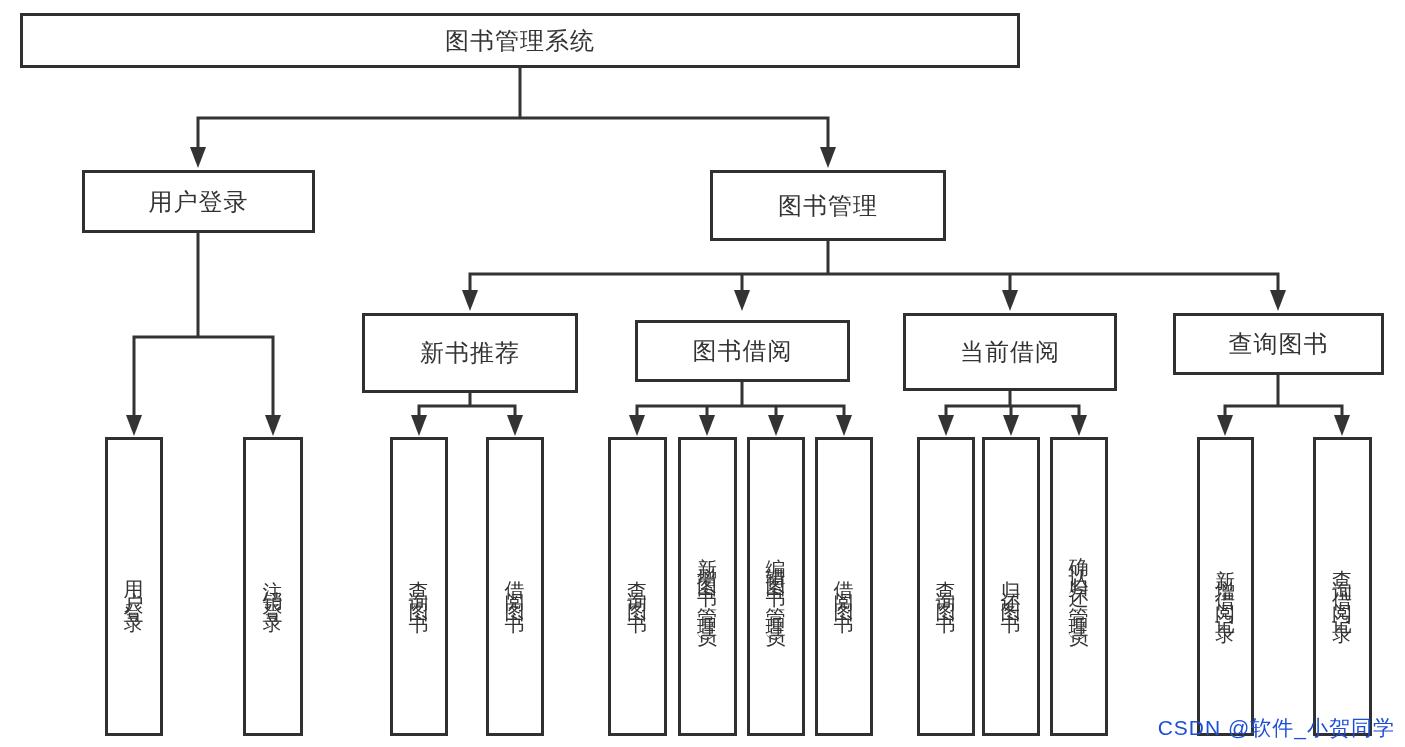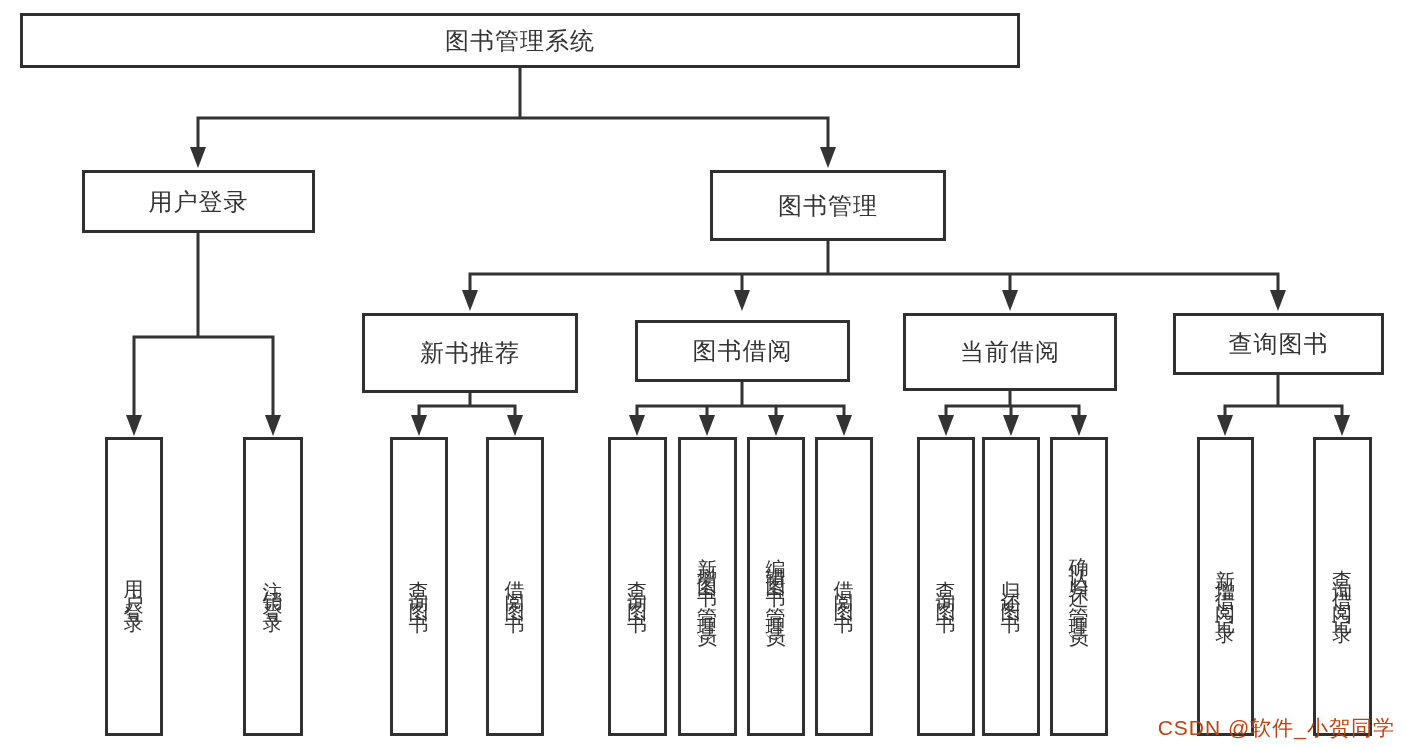--- a/index.html
+++ b/index.html
@@ -49,21 +49,21 @@
     letter-spacing: 11px;
     line-height: 1.1;
   }
   .vbox.long { letter-spacing: 10px; }
   #watermark {
     position: absolute;
     right: 10px;
     top: 714px;
     font-size: 21px;
     letter-spacing: 1px;
-    color: #c2410c;
+    color: #1d4ed8;
     z-index: 3;
     white-space: nowrap;
   }
 </style>
 </head>
 <body>
 
 <div id="stage">
 
   <svg id="connector-svg" width="1405" height="747" viewBox="0 0 1405 747">

